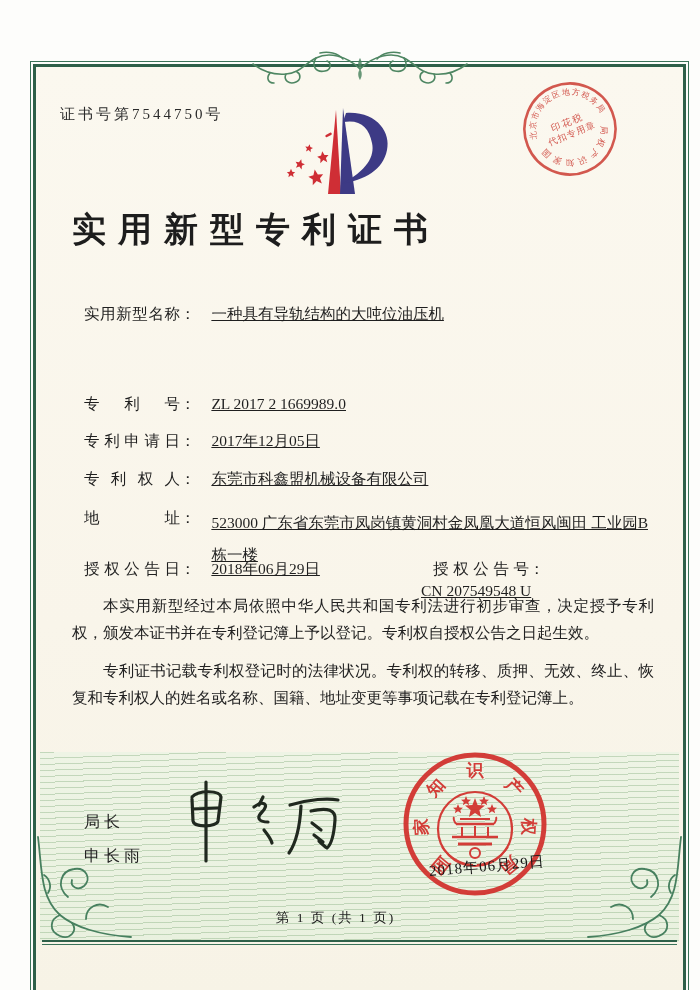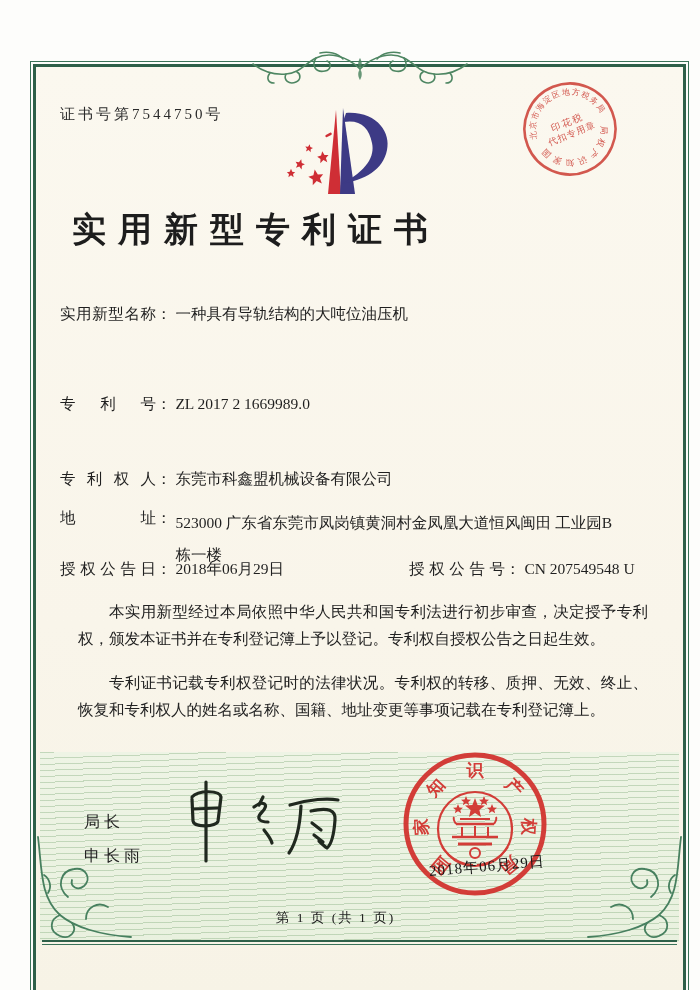--- a/index.html
+++ b/index.html
@@ -30,32 +30,32 @@
   .title{
     left:0;right:8px;top:140px;
     font-size:34px;font-weight:bold;color:#1d1d1d;letter-spacing:12px;
     text-indent:12px;
     margin-left:24px;
   }
   
   .row{left:24px;right:20px;font-size:15.5px;color:#1f1f1f;line-height:22px;}
   .row .lab{
     display:inline-block;width:96px;vertical-align:top;
-    text-align:justify;text-align-last:justify;-moz-text-align-last:justify;
+    text-align:justify;text-align-last:justify;margin-left:24px;-moz-text-align-last:justify;
   }
   .row .colon{display:inline-block;vertical-align:top;}
-  .row .val{display:inline-block;vertical-align:top;margin-left:0;}
+  .row .val{display:inline-block;vertical-align:top;margin-left:12px;text-decoration:underline;}
   .row .val.wrap{width:440px;line-height:32px;}
   .grant-no{position:absolute;left:349px;top:0;}
   
   .paras{
     left:24px;width:606px;top:514px;font-size:15.5px;color:#222;
     line-height:26.5px;text-align:justify;
   }
-  .paras p{margin:18px;text-indent:2em;}
+  .paras p{margin:12px;text-indent:2em;}
   
   .waveband{
     left:4px;right:4px;top:685px;height:190px;
     background:
       repeating-linear-gradient(178deg,
         rgba(124,168,118,0.38) 0px, rgba(124,168,118,0.38) 1px,
         rgba(238,244,228,0.0) 1px, rgba(238,244,228,0.0) 6px),
       linear-gradient(180deg,#eef4e5,#e9f1df);
   }
   .bottom-line{
@@ -146,20 +146,24 @@
 
     <div class="abs title">实用新型专利证书</div>
 
     <div class="abs row" style="top:236px">
       <span class="lab">实用新型名称</span><span class="colon">：</span>
       <span class="val">一种具有导轨结构的大吨位油压机</span>
     </div>
     <div class="abs row" style="top:326px">
       <span class="lab">专利号</span><span class="colon">：</span>
       <span class="val">ZL 2017 2 1669989.0</span>
+    </div>
+    <div class="abs row" style="top:363px">
+      <span class="lab">专利申请日</span><span class="colon">：</span>
+      <span class="val">2017年12月05日</span>
     </div>
     <div class="abs row" style="top:401px">
       <span class="lab">专利权人</span><span class="colon">：</span>
       <span class="val">东莞市科鑫盟机械设备有限公司</span>
     </div>
     <div class="abs row" style="top:440px">
       <span class="lab">地址</span><span class="colon">：</span>
       <span class="val wrap">523000 广东省东莞市凤岗镇黄洞村金凤凰大道恒风闽田 工业园B栋一楼</span>
     </div>
     <div class="abs row" style="top:491px">

